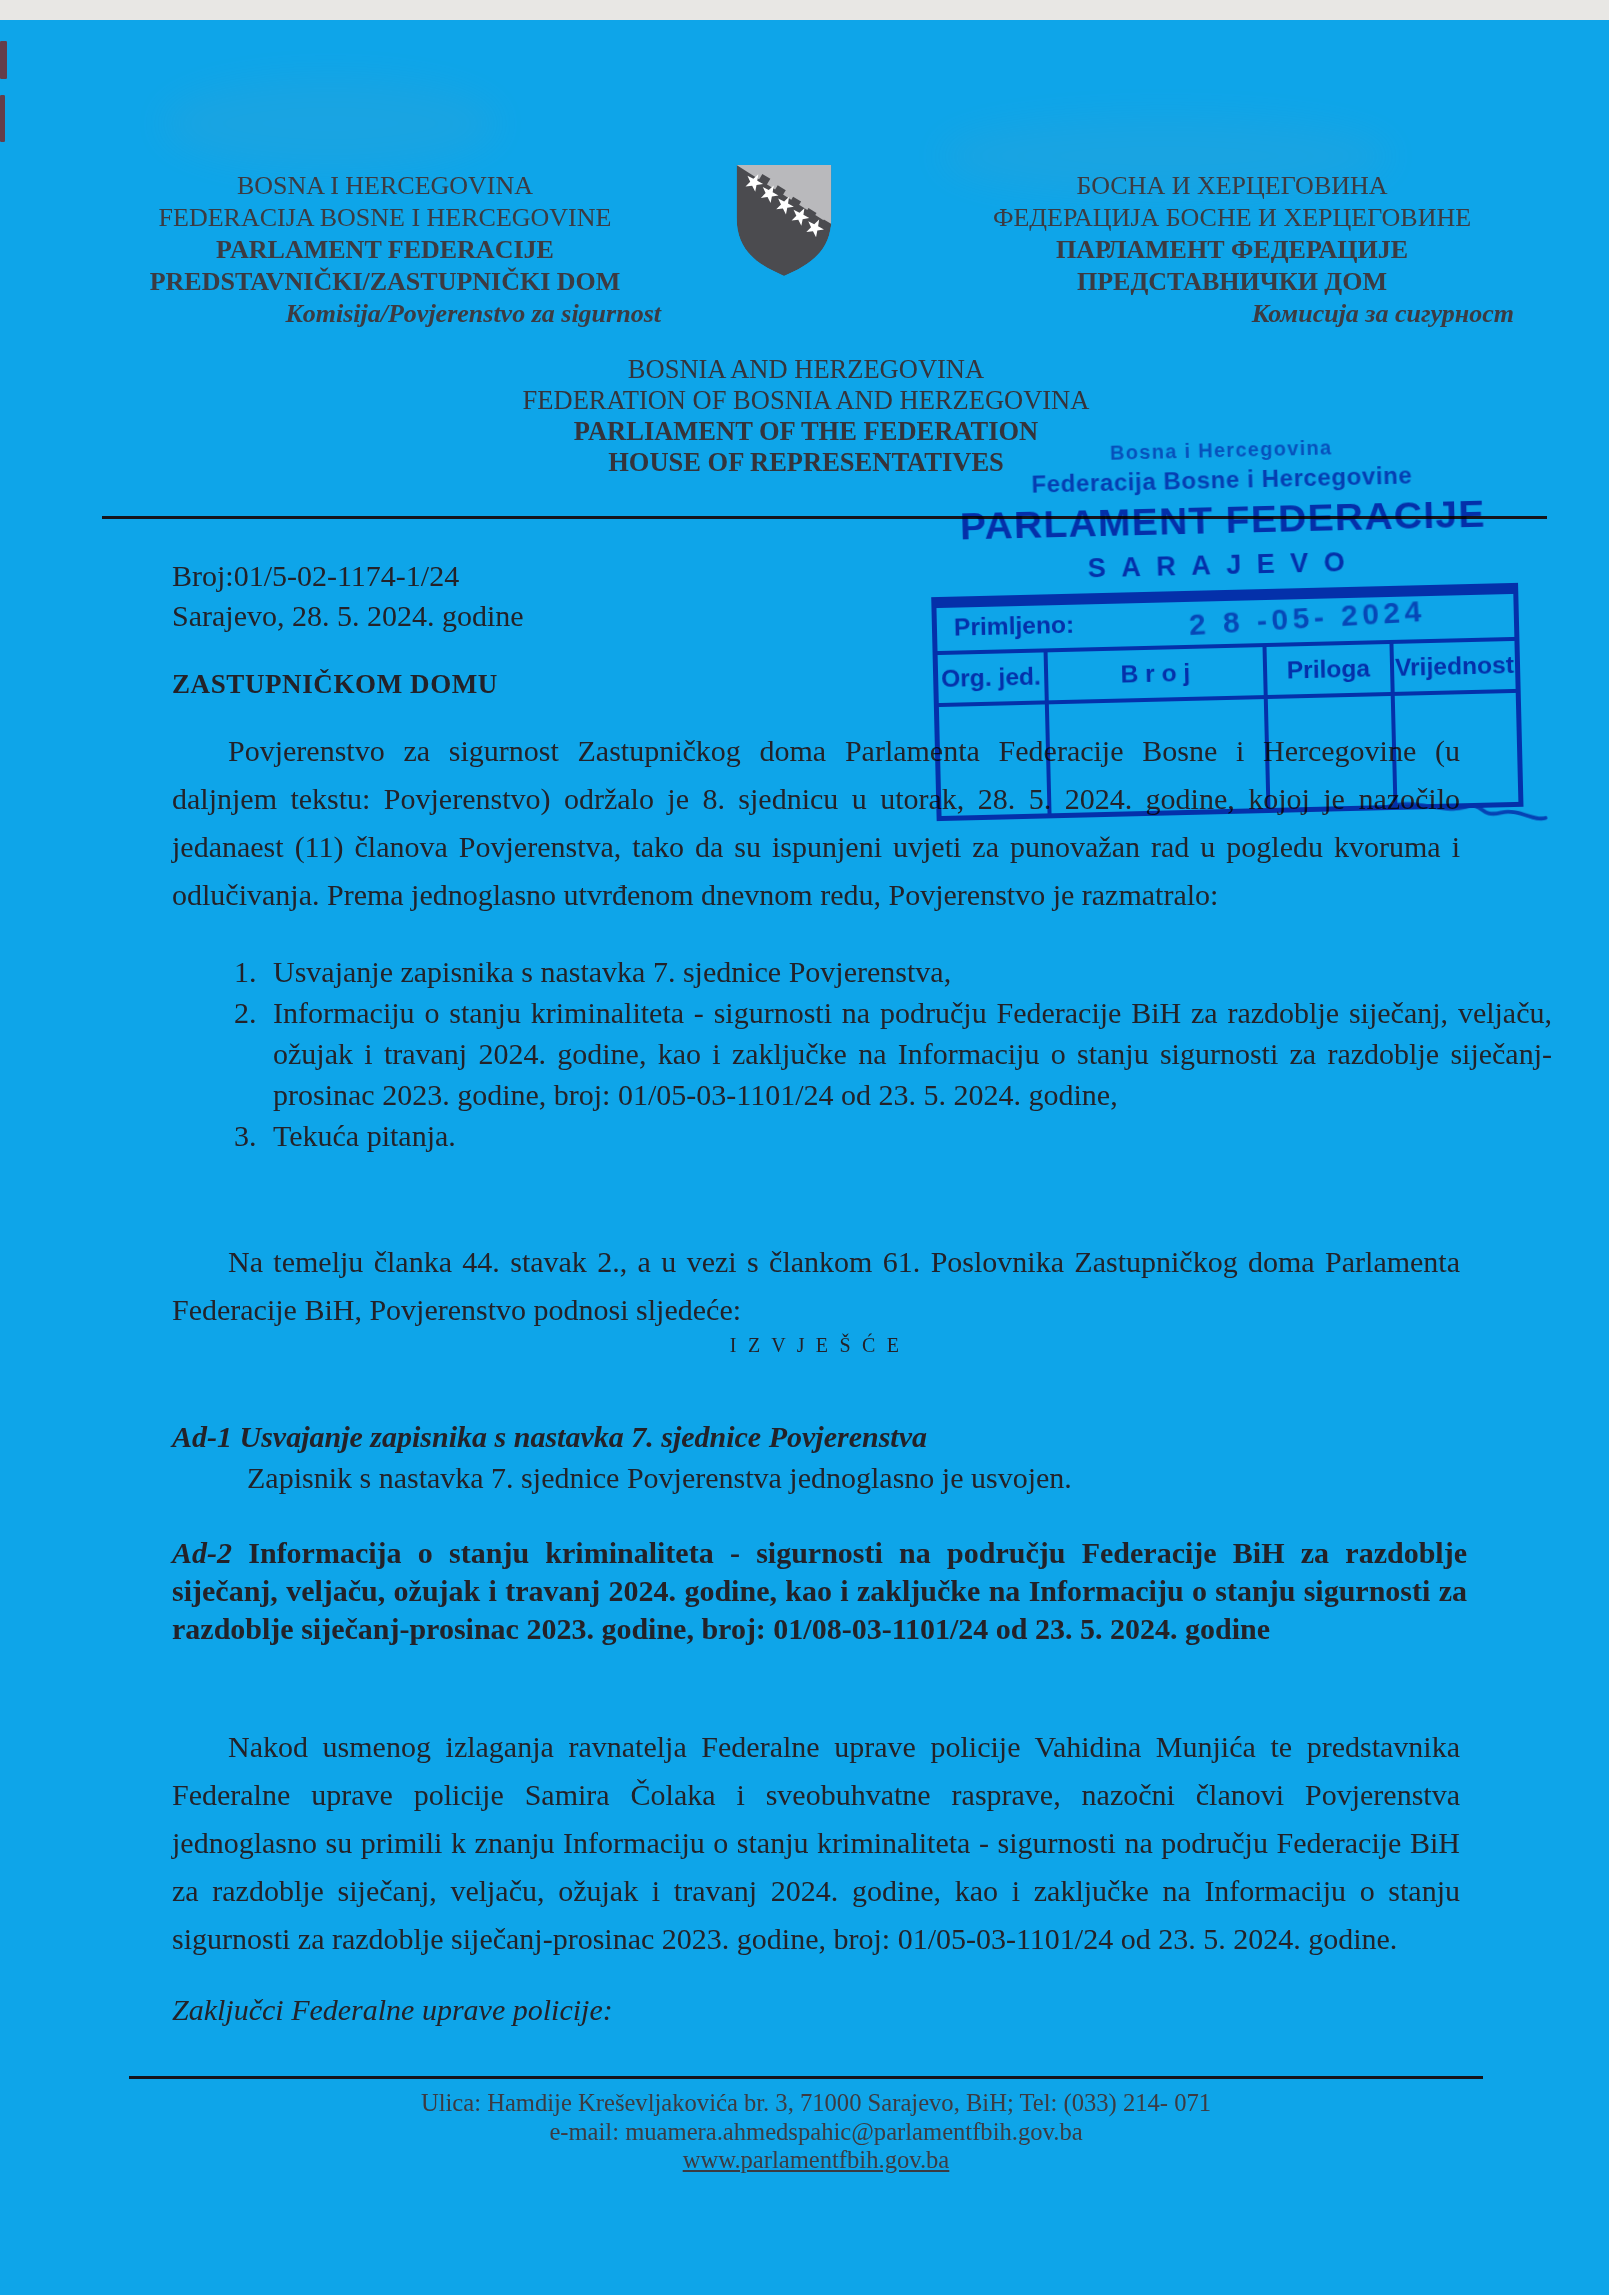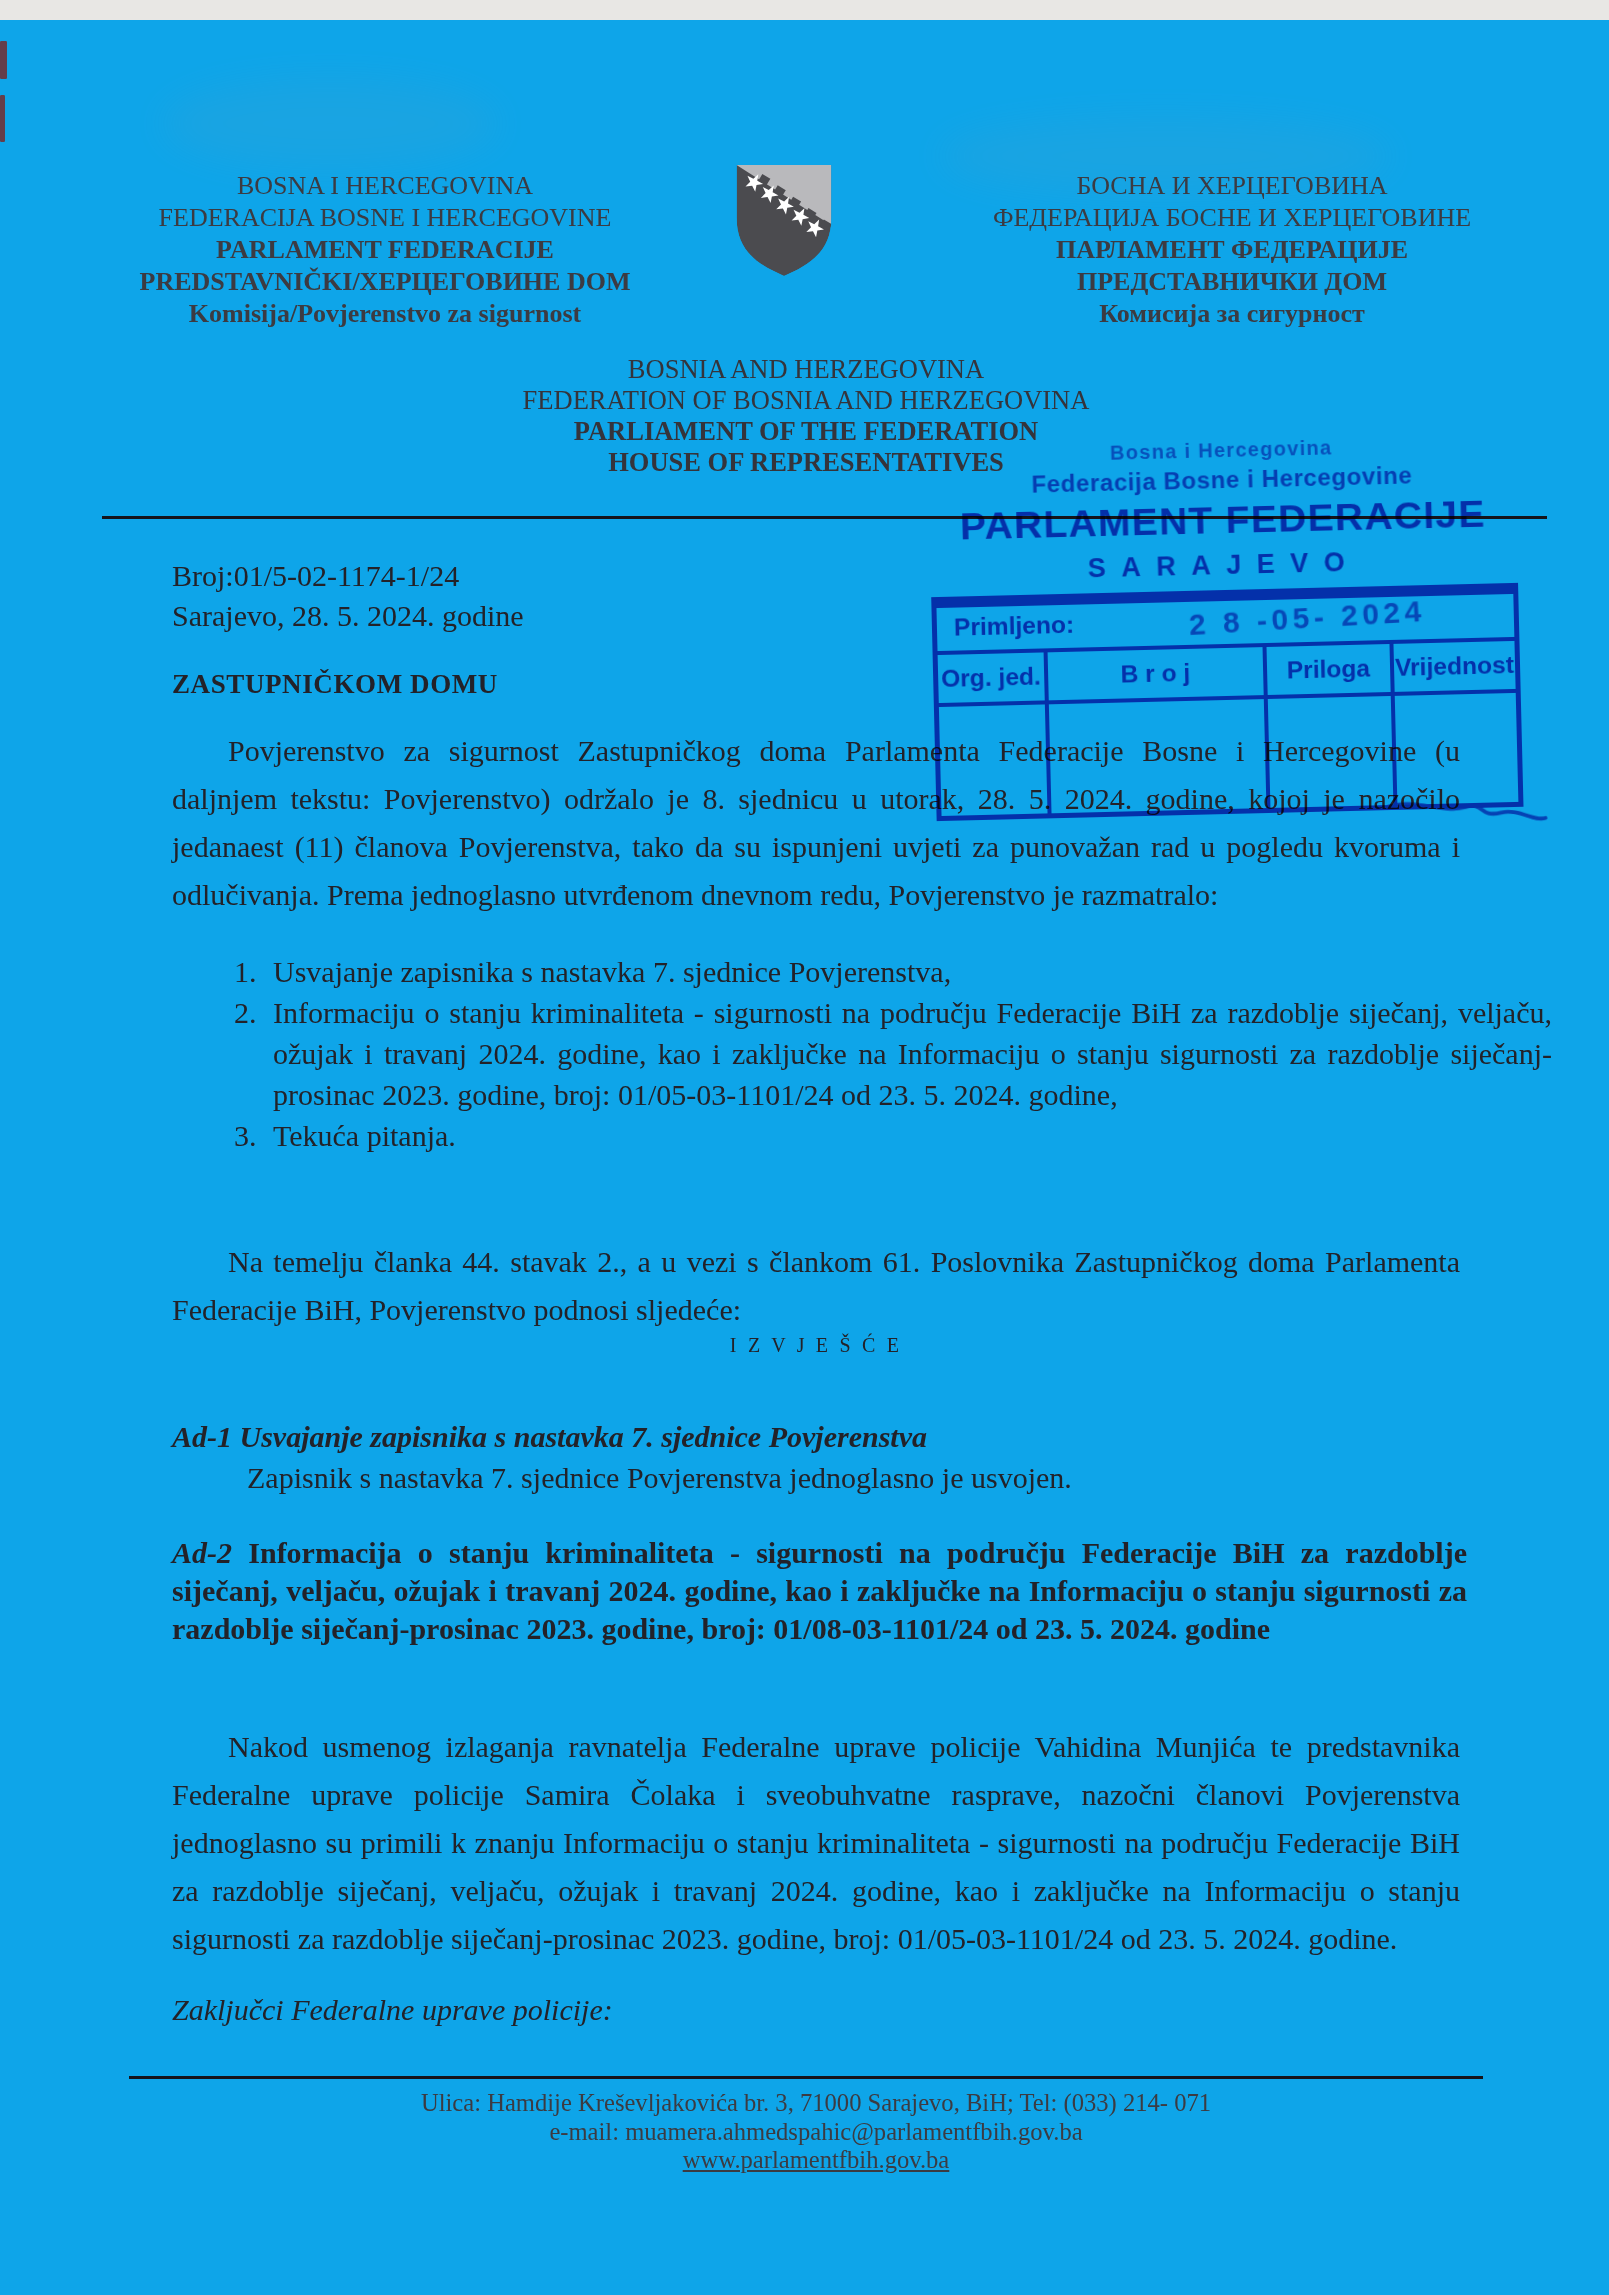--- a/index.html
+++ b/index.html
@@ -9,21 +9,21 @@
     font-family:"Liberation Serif","DejaVu Serif",serif;
     color:#232229;
     margin-top:20px;
   }
   
   .smudge { position:absolute; border-radius:50%; background:#9a9a96; filter:blur(18px); opacity:.08; }
   .edge-mark { position:absolute; left:0; background:#7c2322; opacity:.8; border-radius:1.3px; }
   
   .lh-block { position:absolute; text-align:center; line-height:32px; font-size:26px; color:#3c3b42; }
   .lh-line.b { font-weight:700; }
-  .lh-line.i { font-weight:700; }
+  .lh-line.i { font-style:italic; font-weight:700;text-align:right; }
   .lh-center { position:absolute; left:385px; top:334px; width:842px; text-align:center;
                font-size:26.5px; line-height:31px; color:#35343b; }
   .coa { position:absolute; left:727px; top:133px; }
   .rule-top { position:absolute; left:102px; top:496px; width:1445px; height:3.2px; background:#15141a; }
   
   .meta { position:absolute; left:172px; top:536px; font-size:30px; line-height:40px; }
   .recipient { position:absolute; left:172px; top:649px; font-size:27px; font-weight:700; letter-spacing:0.6px; }
   
   .stamp { position:absolute; left:918px; top:419px; width:615px;
            color:#2b3cb5; font-family:"Liberation Sans","DejaVu Sans",sans-serif;
@@ -78,21 +78,21 @@
 
   <div class="smudge" style="left:162px; top:58px; width:337px; height:91px;"></div>
   <div class="smudge" style="left:939px; top:97px; width:453px; height:78px;"></div>
   <div class="edge-mark" style="top:21px; width:6.5px; height:38px;"></div>
   <div class="edge-mark" style="top:75px; width:5.2px; height:47px;"></div>
 
   <div class="lh-block" style="left:109px; top:150px; width:552px;">
     <div class="lh-line">BOSNA I HERCEGOVINA</div>
     <div class="lh-line">FEDERACIJA BOSNE I HERCEGOVINE</div>
     <div class="lh-line b">PARLAMENT FEDERACIJE</div>
-    <div class="lh-line b">PREDSTAVNIČKI/ХЕРЦЕГОВИНЕ DOM</div>
+    <div class="lh-line b">PREDSTAVNIČKI/ZASTUPNIČKI DOM</div>
     <div class="lh-line i">Komisija/Povjerenstvo za sigurnost</div>
   </div>
 
   <div class="coa">
     <svg width="114" height="127" viewBox="0 0 170 190">
       <defs>
         <path id="star" d="M0,-14 L3.29,-4.53 L13.31,-4.33 L5.33,1.73 L8.23,11.33 L0,5.6 L-8.23,11.33 L-5.33,1.73 L-13.31,-4.33 L-3.29,-4.53 Z"></path>
         <clipPath id="shieldClip">
           <path d="M14,18 H156 V96 C156,148 122,168 85,184 C48,168 14,148 14,96 Z"></path>
         </clipPath>

